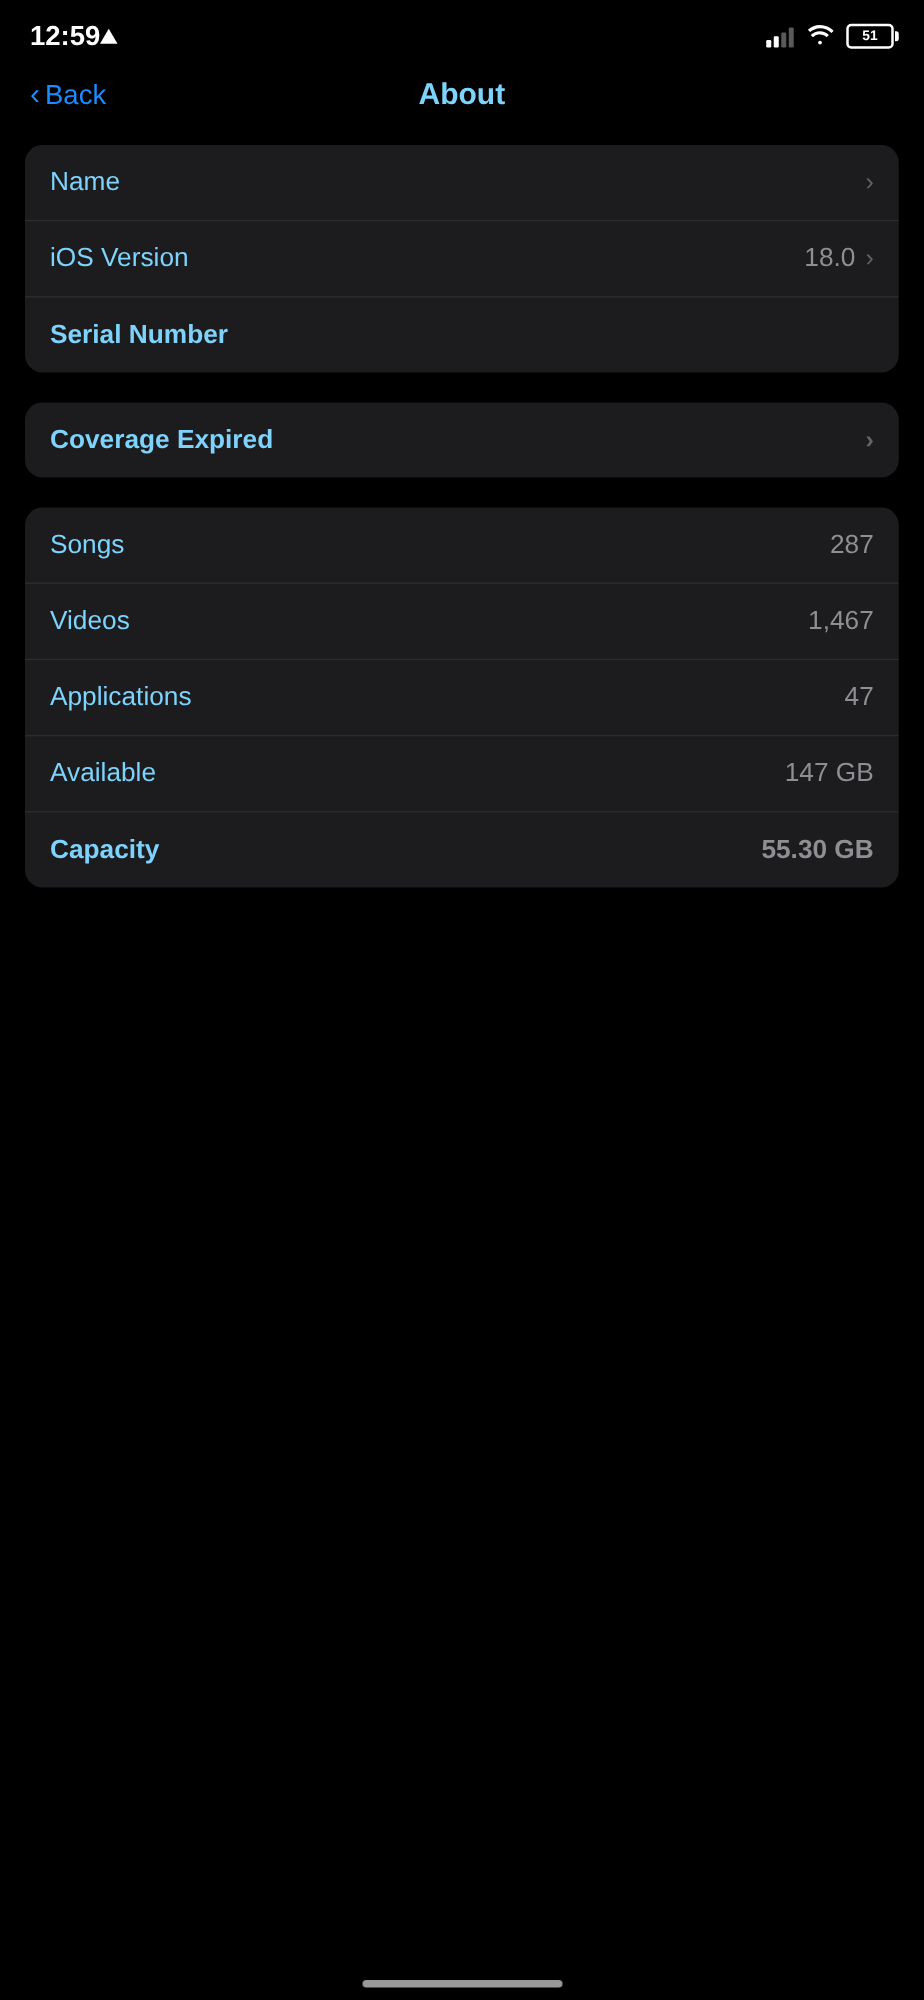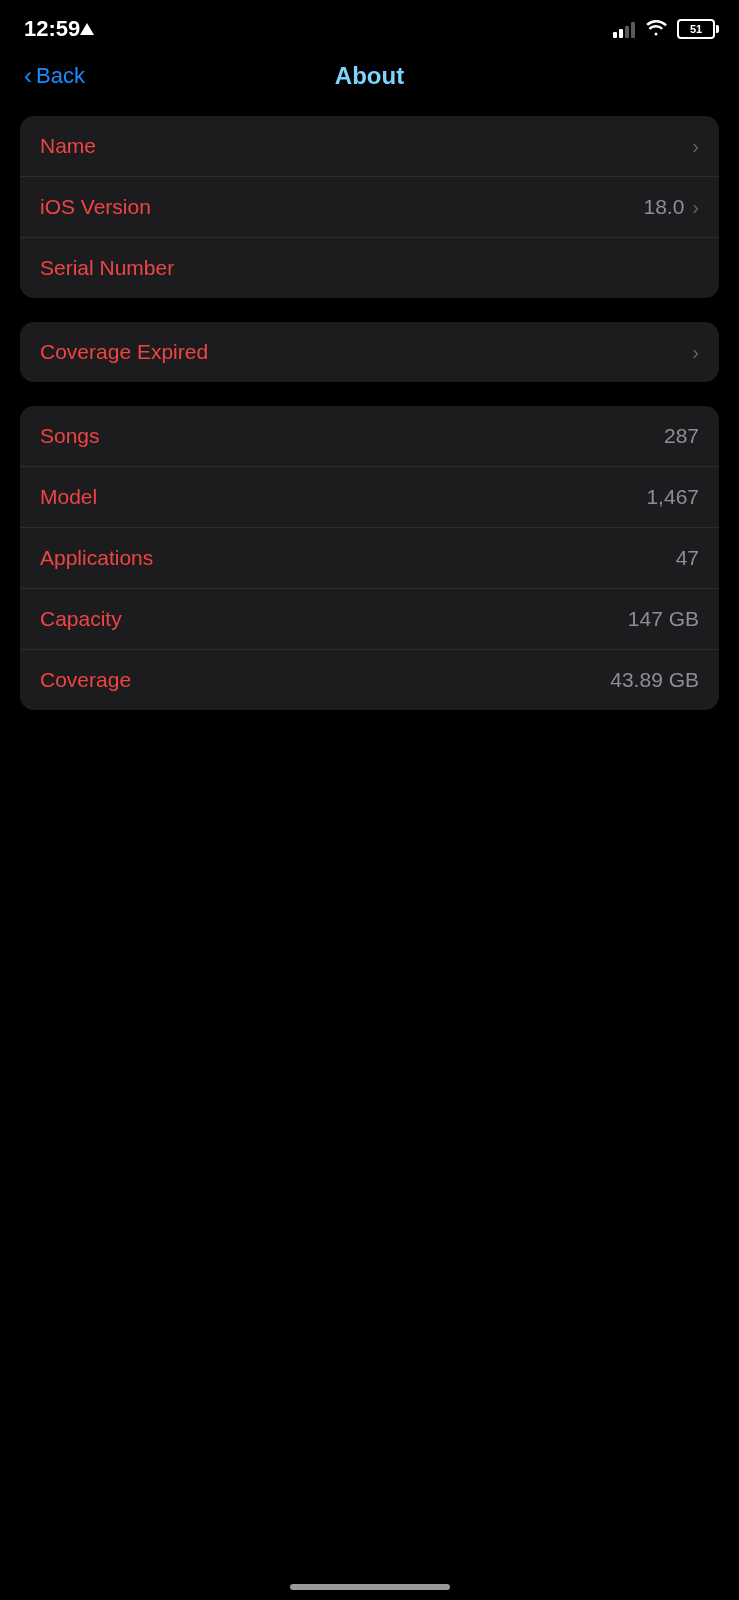--- a/index.html
+++ b/index.html
@@ -152,25 +152,26 @@
       display: flex;
       justify-content: space-between;
       align-items: center;
       padding: 18px 20px;
       border-bottom: 1px solid rgba(255,255,255,0.08);
       min-height: 60px;
     }
 
     .row:last-child {
       border-bottom: none;
+      font-weight: bold;
     }
 
     .row-label {
       font-size: 21px;
-      color: #ef4444;
+      color: #7dd3fc;
     }
 
     .row-value {
       display: flex;
       align-items: center;
       gap: 8px;
       color: #8e8e93;
       font-size: 21px;
     }
 
@@ -259,40 +260,40 @@
   </div>
 
   <div class="card">
     <div class="row">
       <span class="row-label">Songs</span>
       <div class="row-value">
         <span>287</span>
       </div>
     </div>
     <div class="row">
-      <span class="row-label">Model</span>
+      <span class="row-label">Videos</span>
       <div class="row-value">
         <span>1,467</span>
       </div>
     </div>
     <div class="row">
       <span class="row-label">Applications</span>
       <div class="row-value">
         <span>47</span>
       </div>
     </div>
     <div class="row">
+      <span class="row-label">Available</span>
+      <div class="row-value">
+        <span>147 GB</span>
+      </div>
+    </div>
+    <div class="row">
       <span class="row-label">Capacity</span>
       <div class="row-value">
-        <span>147 GB</span>
-      </div>
-    </div>
-    <div class="row">
-      <span class="row-label">Coverage</span>
-      <div class="row-value">
-        <span>43.89 GB</span>
+        <span>55.30 GB</span>
       </div>
     </div>
   </div>
 
 </div>
 
 <div class="home-indicator"></div>
 
 </body></html>

